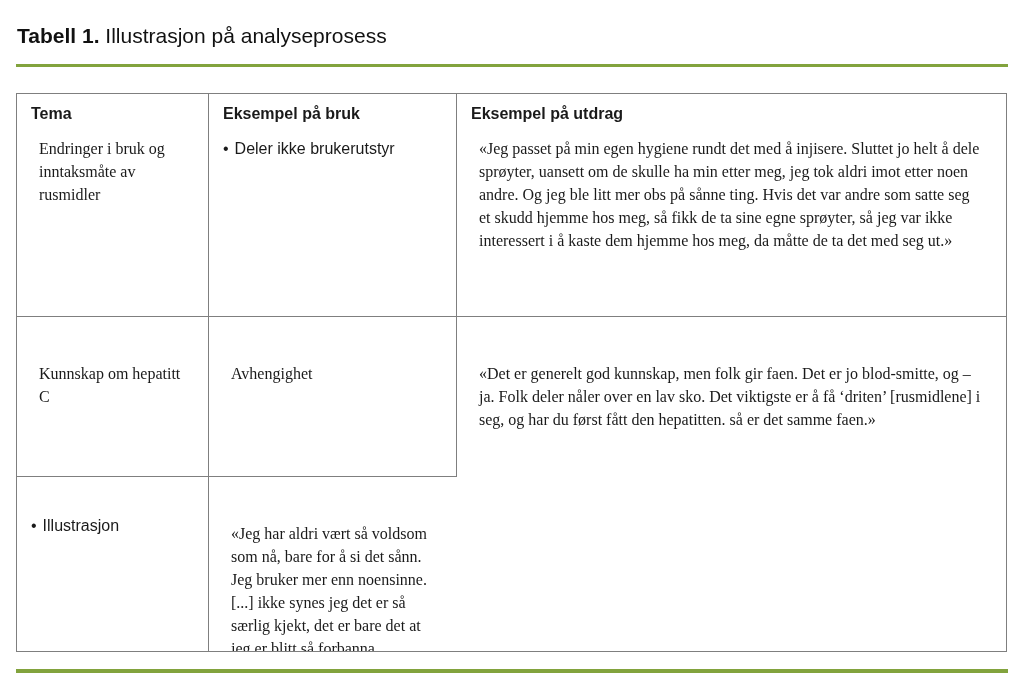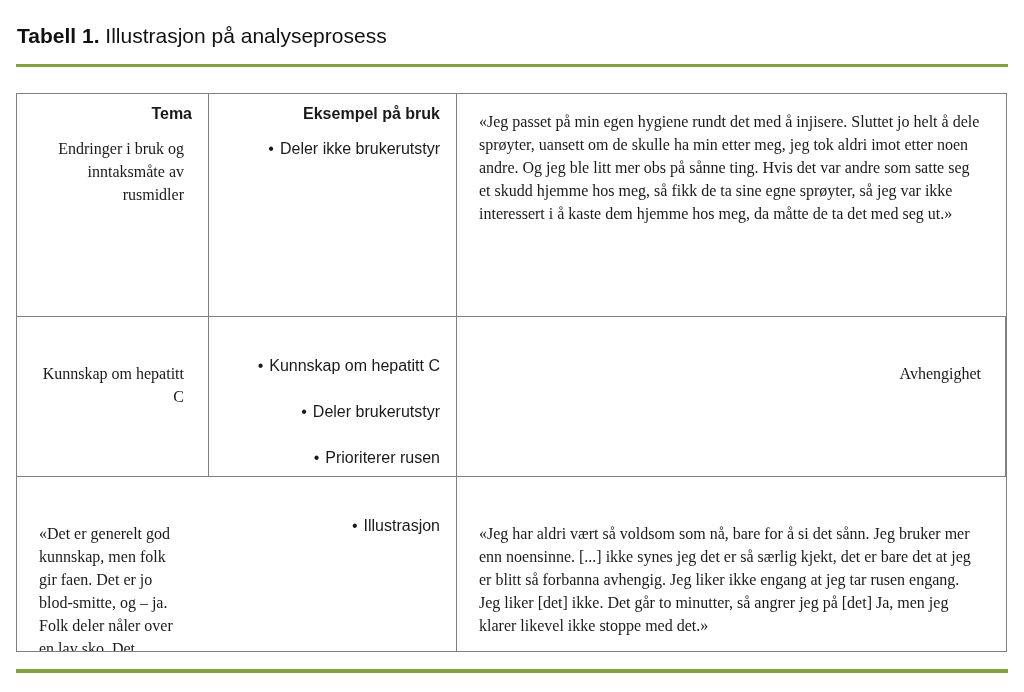--- a/index.html
+++ b/index.html
@@ -44,21 +44,21 @@
     grid-template-rows: 222px 160px 175px;
     border: 1px solid #7f7f7f;
     font-size: 16px;
     line-height: 23px;
   }
   .cell {
     box-sizing: border-box;
     padding: 8px 16px 10px 14px;
     overflow: hidden;
   }
-  .cell.colsep { border-right: 1px solid #7f7f7f; text-align: right; }
+  .cell.colsep { border-right: 1px solid #7f7f7f; }
   .cell.rowsep { border-top: 1px solid #7f7f7f; padding-top: 37px; }
   .th {
     font-weight: bold;
     margin-bottom: 12px;
   }
   .para { margin: 8px; font-family: Liberation Serif, serif; }
   .bullet { margin-bottom: 23px; }
   .bullet:last-child { margin-bottom: 0; }
   .bullet .marker {
     display: inline-block;
@@ -82,36 +82,26 @@
       <div class="th">Tema</div>
       <p class="para">Endringer i bruk og inntaksmåte av rusmidler</p>
     </div>
     <div class="cell colsep">
       <div class="th">Eksempel på bruk</div>
       <div class="bullet">
         <span class="marker">•</span><span>Deler ikke brukerutstyr</span>
       </div>
     </div>
     <div class="cell">
+      <div class="th">Eksempel på utdrag</div>
       <p class="para">«Jeg passet på min egen hygiene rundt det med å injisere. Sluttet jo helt å dele sprøyter, uansett om de skulle ha min etter meg, jeg tok aldri imot etter noen andre. Og jeg ble litt mer obs på sånne ting. Hvis det var andre som satte seg et skudd hjemme hos meg, så fikk de ta sine egne sprøyter, så jeg var ikke interessert i å kaste dem hjemme hos meg, da måtte de ta det med seg ut.»</p>
     </div>
 
     <div class="cell colsep rowsep">
       <p class="para">Kunnskap om hepatitt C</p>
-    </div>
-    <div class="cell colsep rowsep">
-      <div class="bullet">
-        <span class="marker">•</span><span>Kunnskap om hepatitt C</span>
-      </div>
-      <div class="bullet">
-        <span class="marker">•</span><span>Deler brukerutstyr</span>
-      </div>
-      <div class="bullet">
-        <span class="marker">•</span><span>Prioriterer rusen</span>
-      </div>
     </div>
     <div class="cell colsep rowsep">
       <p class="para">Avhengighet</p>
     </div>
 
     <div class="cell rowsep">
       <p class="para">«Det er generelt god kunnskap, men folk gir faen. Det er jo blod-smitte, og – ja. Folk deler nåler over en lav sko. Det viktigste er å få ‘driten’ [rusmidlene] i seg, og har du først fått den hepatitten. så er det samme faen.»</p>
     </div>
     <div class="cell colsep rowsep">
       <div class="bullet">

